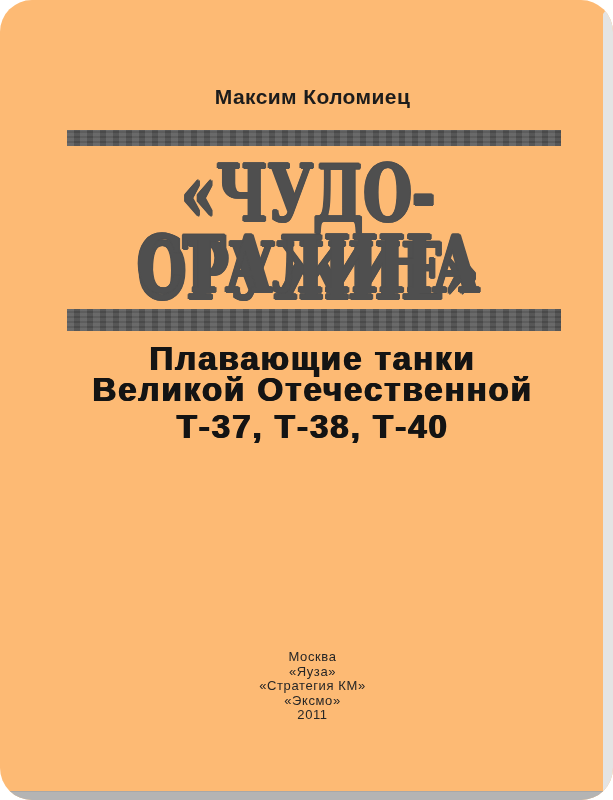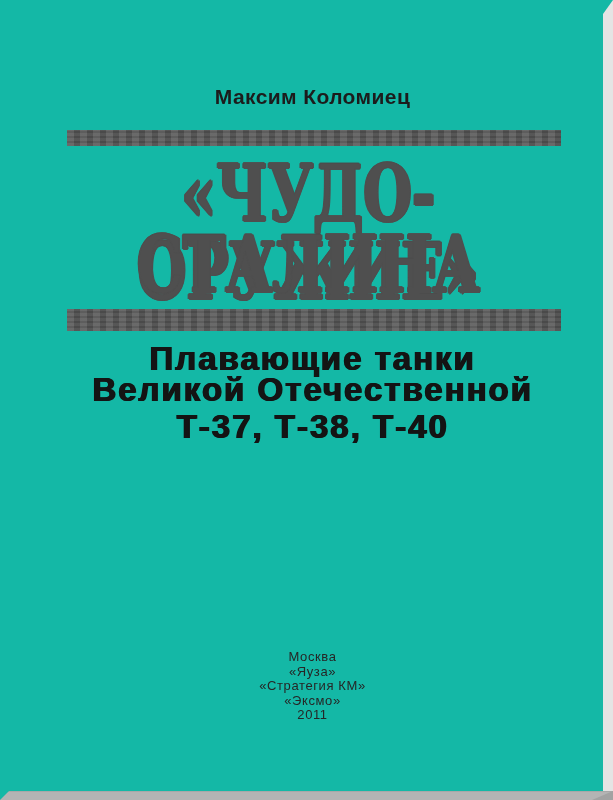--- a/index.html
+++ b/index.html
@@ -4,23 +4,24 @@
 <style>
   html, body {
     margin: 0;
     padding: 0;
     background: #ffffff;
   }
   #page {
     position: relative;
     width: 613px;
     height: 800px;
-    background: #14b8a6;
+    background: #fdba74;
     overflow: hidden;
     font-family: "Liberation Sans", sans-serif;
+    border-radius: 32px;
   }
   .author {
     position: absolute;
     top: 85px;
     left: 6px;
     width: 613px;
     text-align: center;
     font-family: "Liberation Sans", sans-serif;
     font-weight: bold;
     font-size: 21px;

